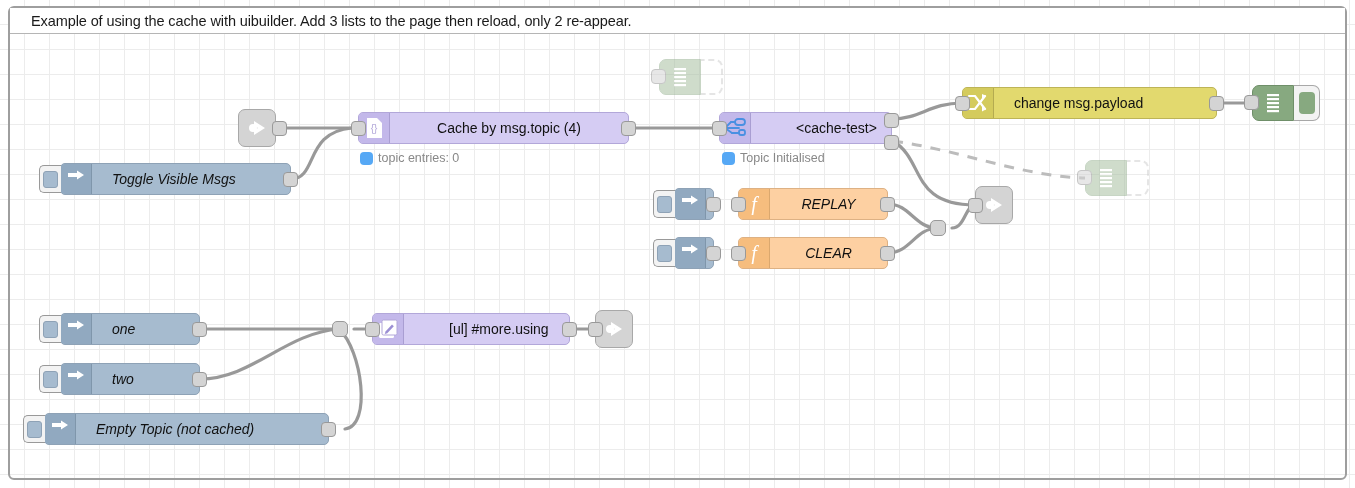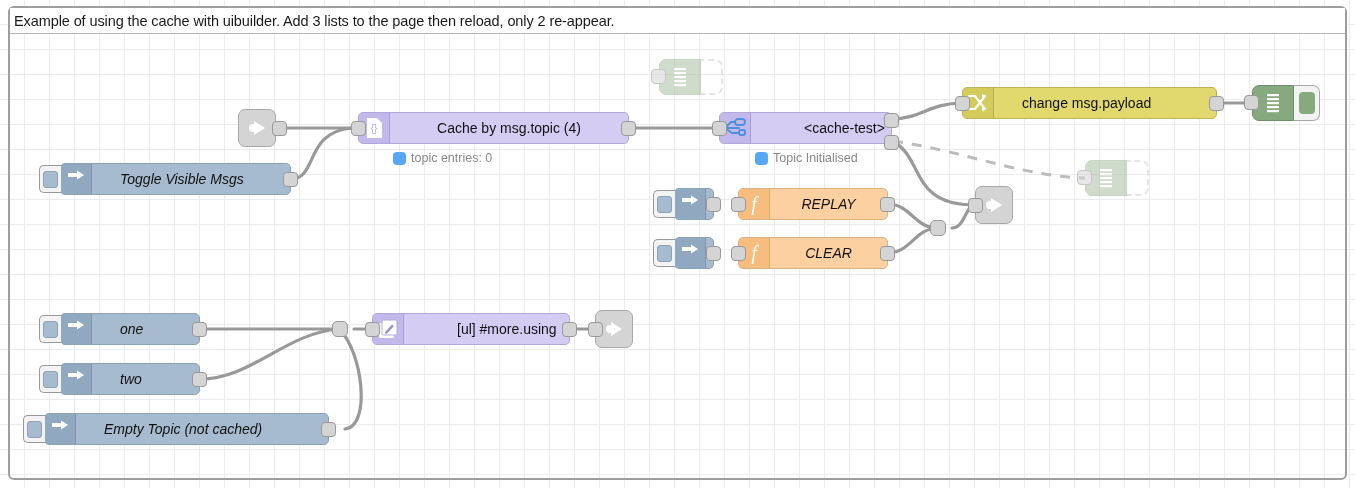--- a/index.html
+++ b/index.html
@@ -38,21 +38,21 @@
     pointer-events: none;
   }
   
   #header {
     position: absolute;
     left: 10px; top: 8px;
     width: 1335px; height: 26px;
     display: flex;
     align-items: center;
     box-sizing: border-box;
-    padding-left: 4px;
+    padding-left: 21px;
     border-bottom: 1px solid #b5b5b5;
     background: #ffffff;
   }
   #header .htext {
     font-size: 14.5px;
     color: #1a1a1a;
     white-space: nowrap;
     letter-spacing: -0.1px;
   }
 
@@ -79,21 +79,21 @@
     border-right: 1px solid rgba(0,0,0,0.12);
     border-radius: 4px 0 0 4px;
     background: rgba(0,0,0,0.05);
     display: flex;
     align-items: center;
     justify-content: center;
     overflow: hidden;
   }
   .node .label {
     flex: 1 1 auto;
-    padding: 0 28px;
+    padding: 0 20px;
     font-size: 14px;
     color: #111;
     white-space: nowrap;
     overflow: hidden;
   }
   .node .label.center { text-align: center; }
   .node .label.italic { font-style: italic; }
 
   
   .n-inject   { background: #a6bbcf; border-color: #8ea2b6; }
@@ -192,21 +192,20 @@
 
   
   .status {
     position: absolute;
     display: flex;
     align-items: center;
     gap: 5px;
     font-size: 12.5px;
     color: #888888;
     white-space: nowrap;
-    margin-left: 33px;
   }
   .status .dot {
     width: 13px; height: 13px;
     background: #56a8f5;
     border-radius: 4px;
     flex: 0 0 13px;
   }
 
   .icon-svg { display: block; }
 </style>

